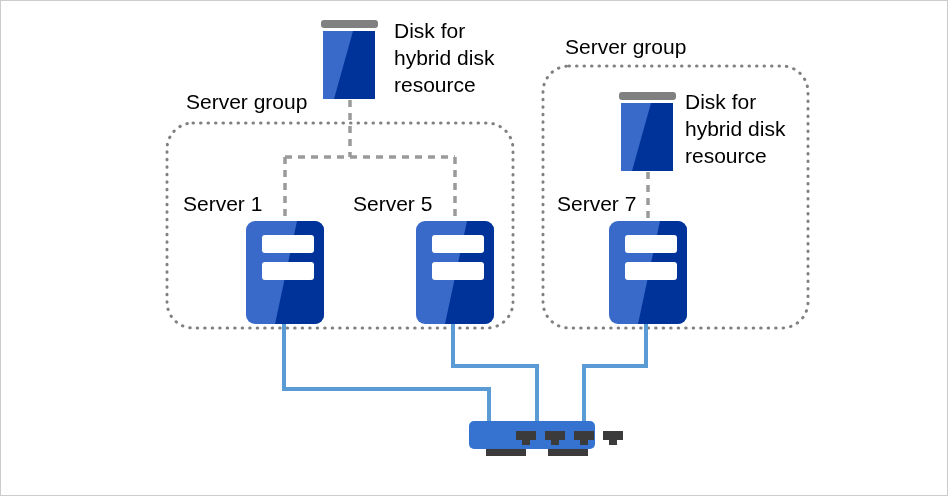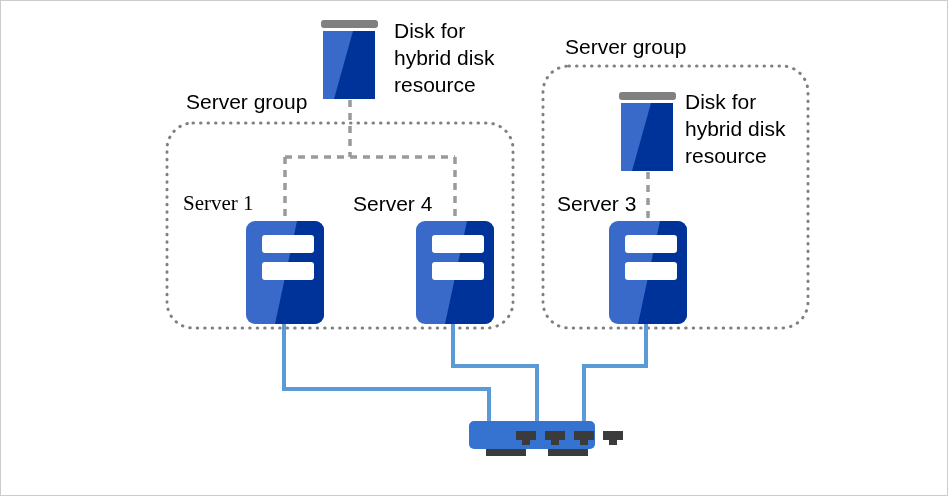--- a/index.html
+++ b/index.html
@@ -131,18 +131,18 @@
   <div class="lbl" style="left:564px; top:32px;">Server group</div>
 
   <div class="lbl" style="left:393px; top:16px;">Disk for</div>
   <div class="lbl" style="left:393px; top:43px;">hybrid disk</div>
   <div class="lbl" style="left:393px; top:70px;">resource</div>
 
   <div class="lbl" style="left:684px; top:87px;">Disk for</div>
   <div class="lbl" style="left:684px; top:114px;">hybrid disk</div>
   <div class="lbl" style="left:684px; top:141px;">resource</div>
 
-  <div class="lbl" style="left:182px; top:189px;font-family:Liberation Serif, serif;">Server 1</div>
-  <div class="lbl" style="left:352px; top:189px;">Server 4</div>
-  <div class="lbl" style="left:556px; top:189px;">Server 3</div>
+  <div class="lbl" style="left:182px; top:189px;">Server 1</div>
+  <div class="lbl" style="left:352px; top:189px;">Server 5</div>
+  <div class="lbl" style="left:556px; top:189px;">Server 7</div>
 
 
 </div>
 
 </body></html>

